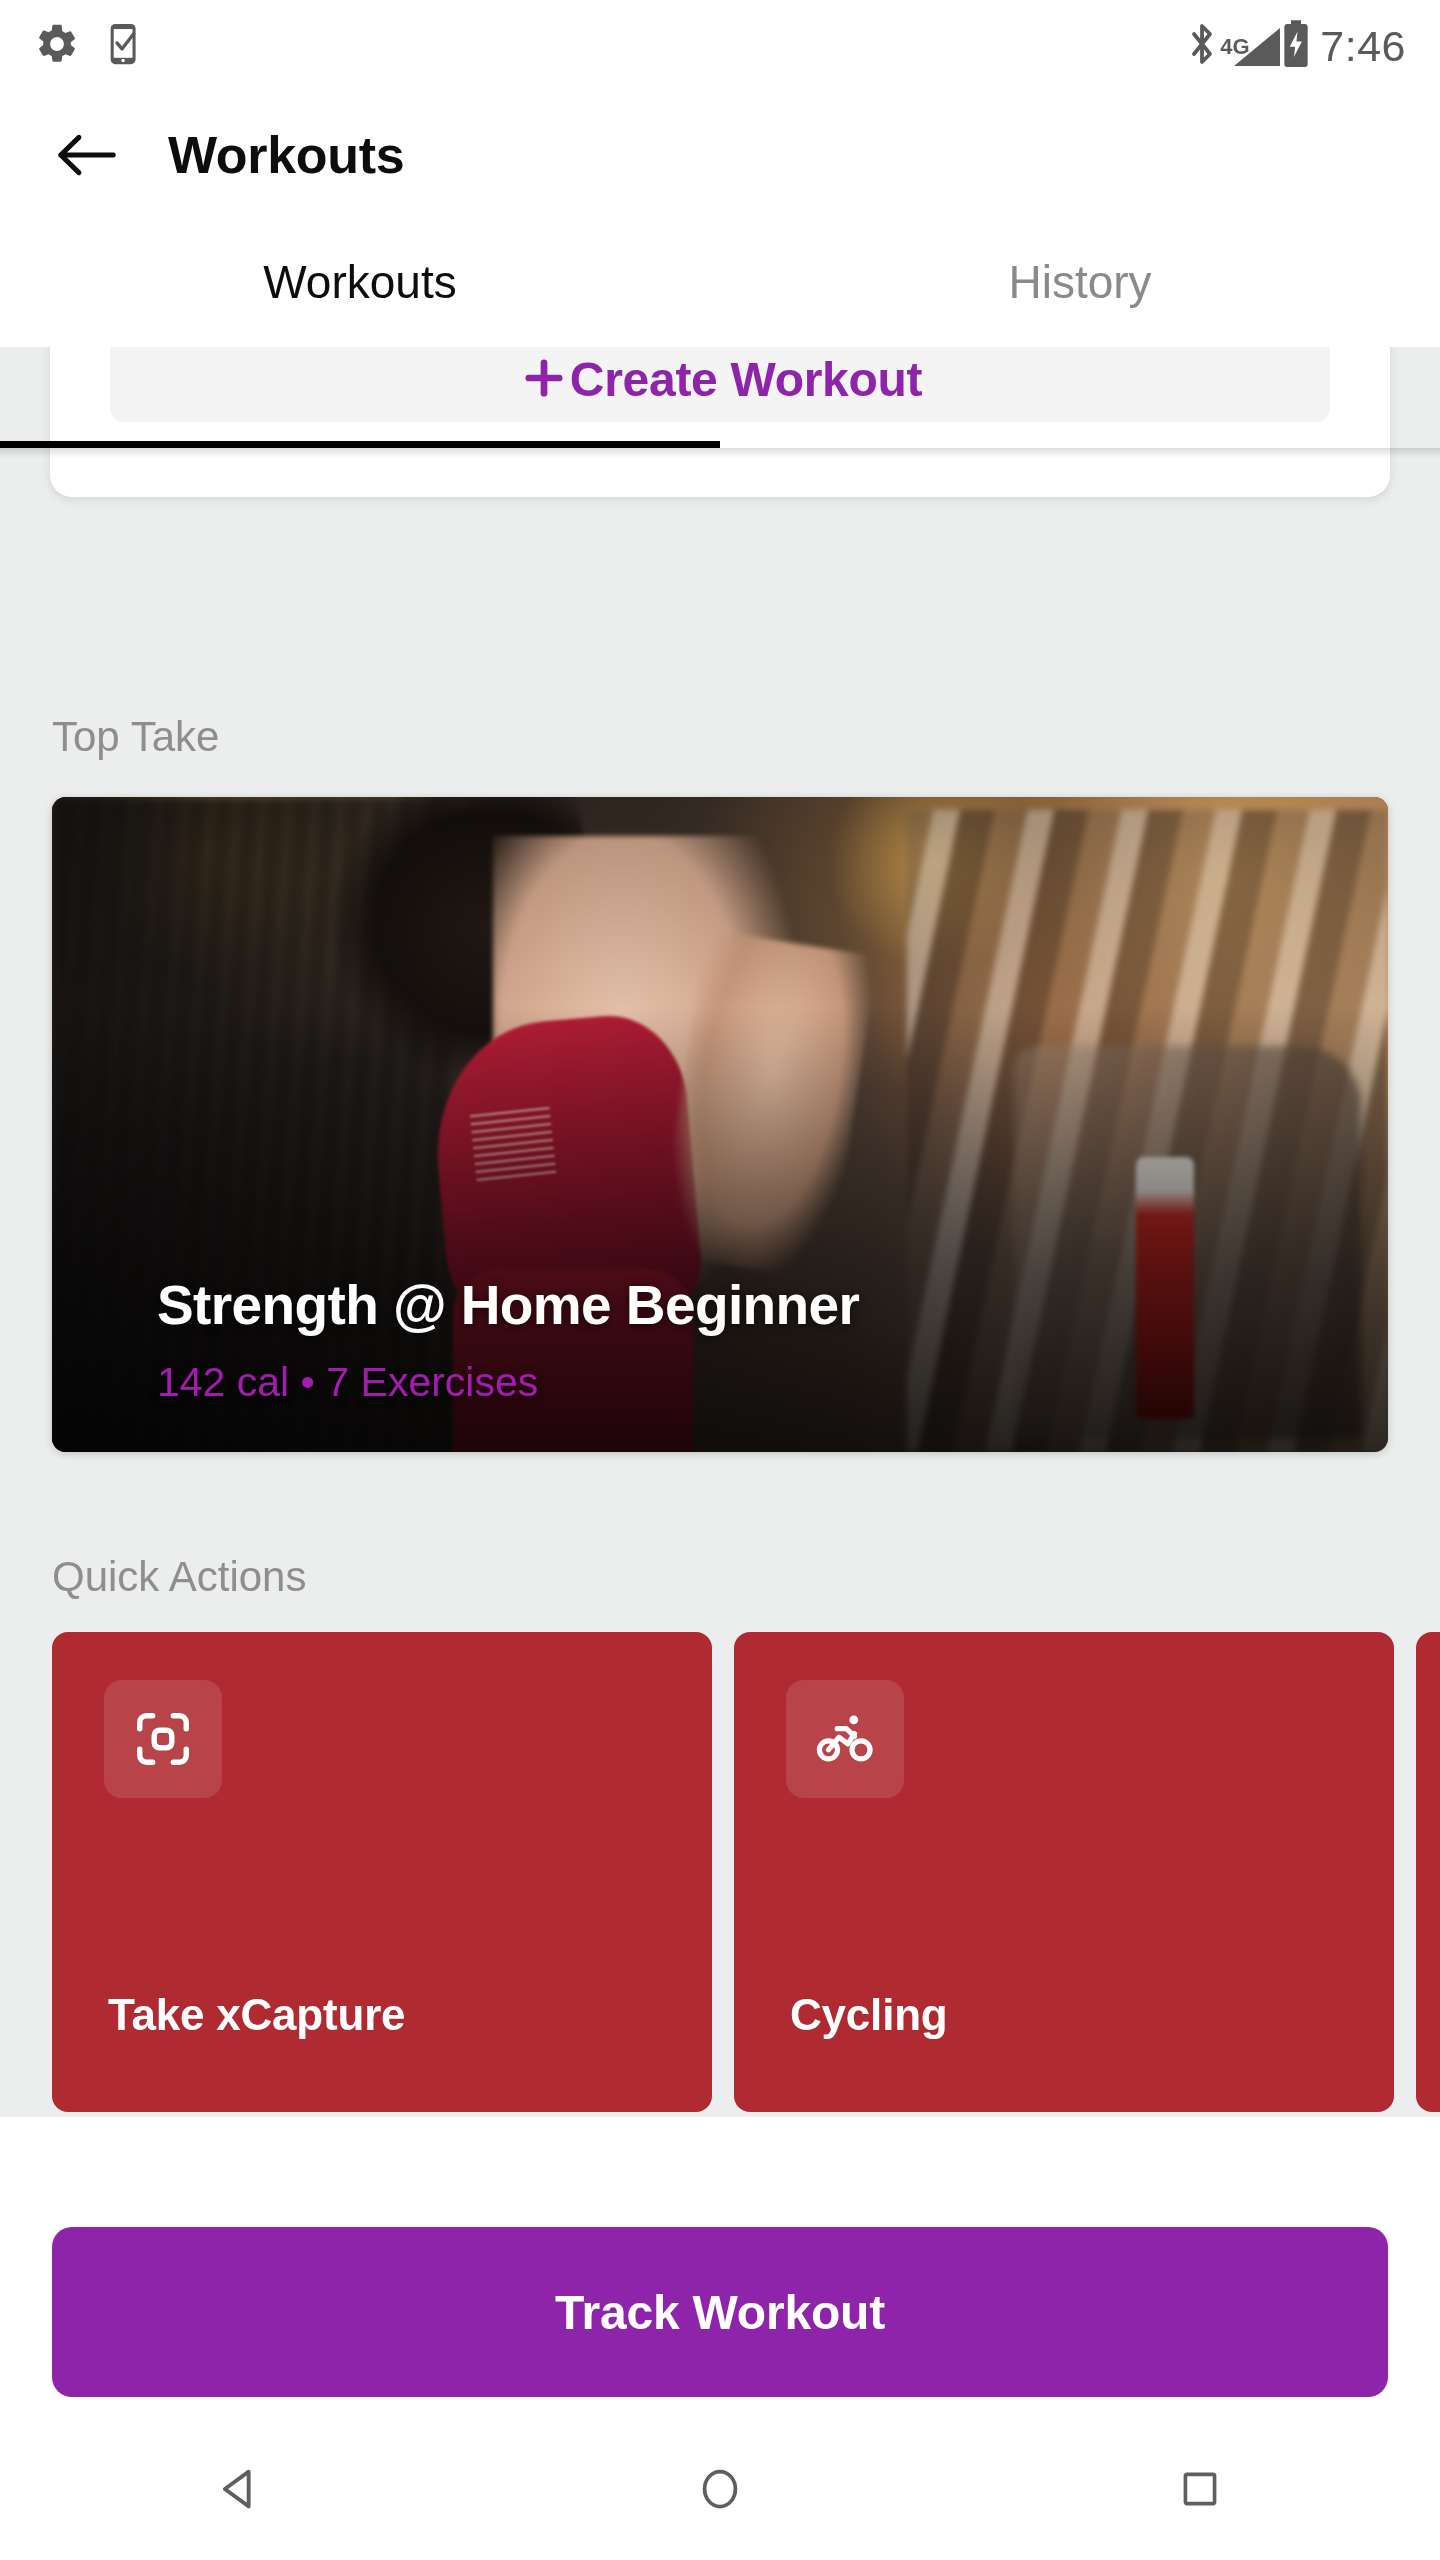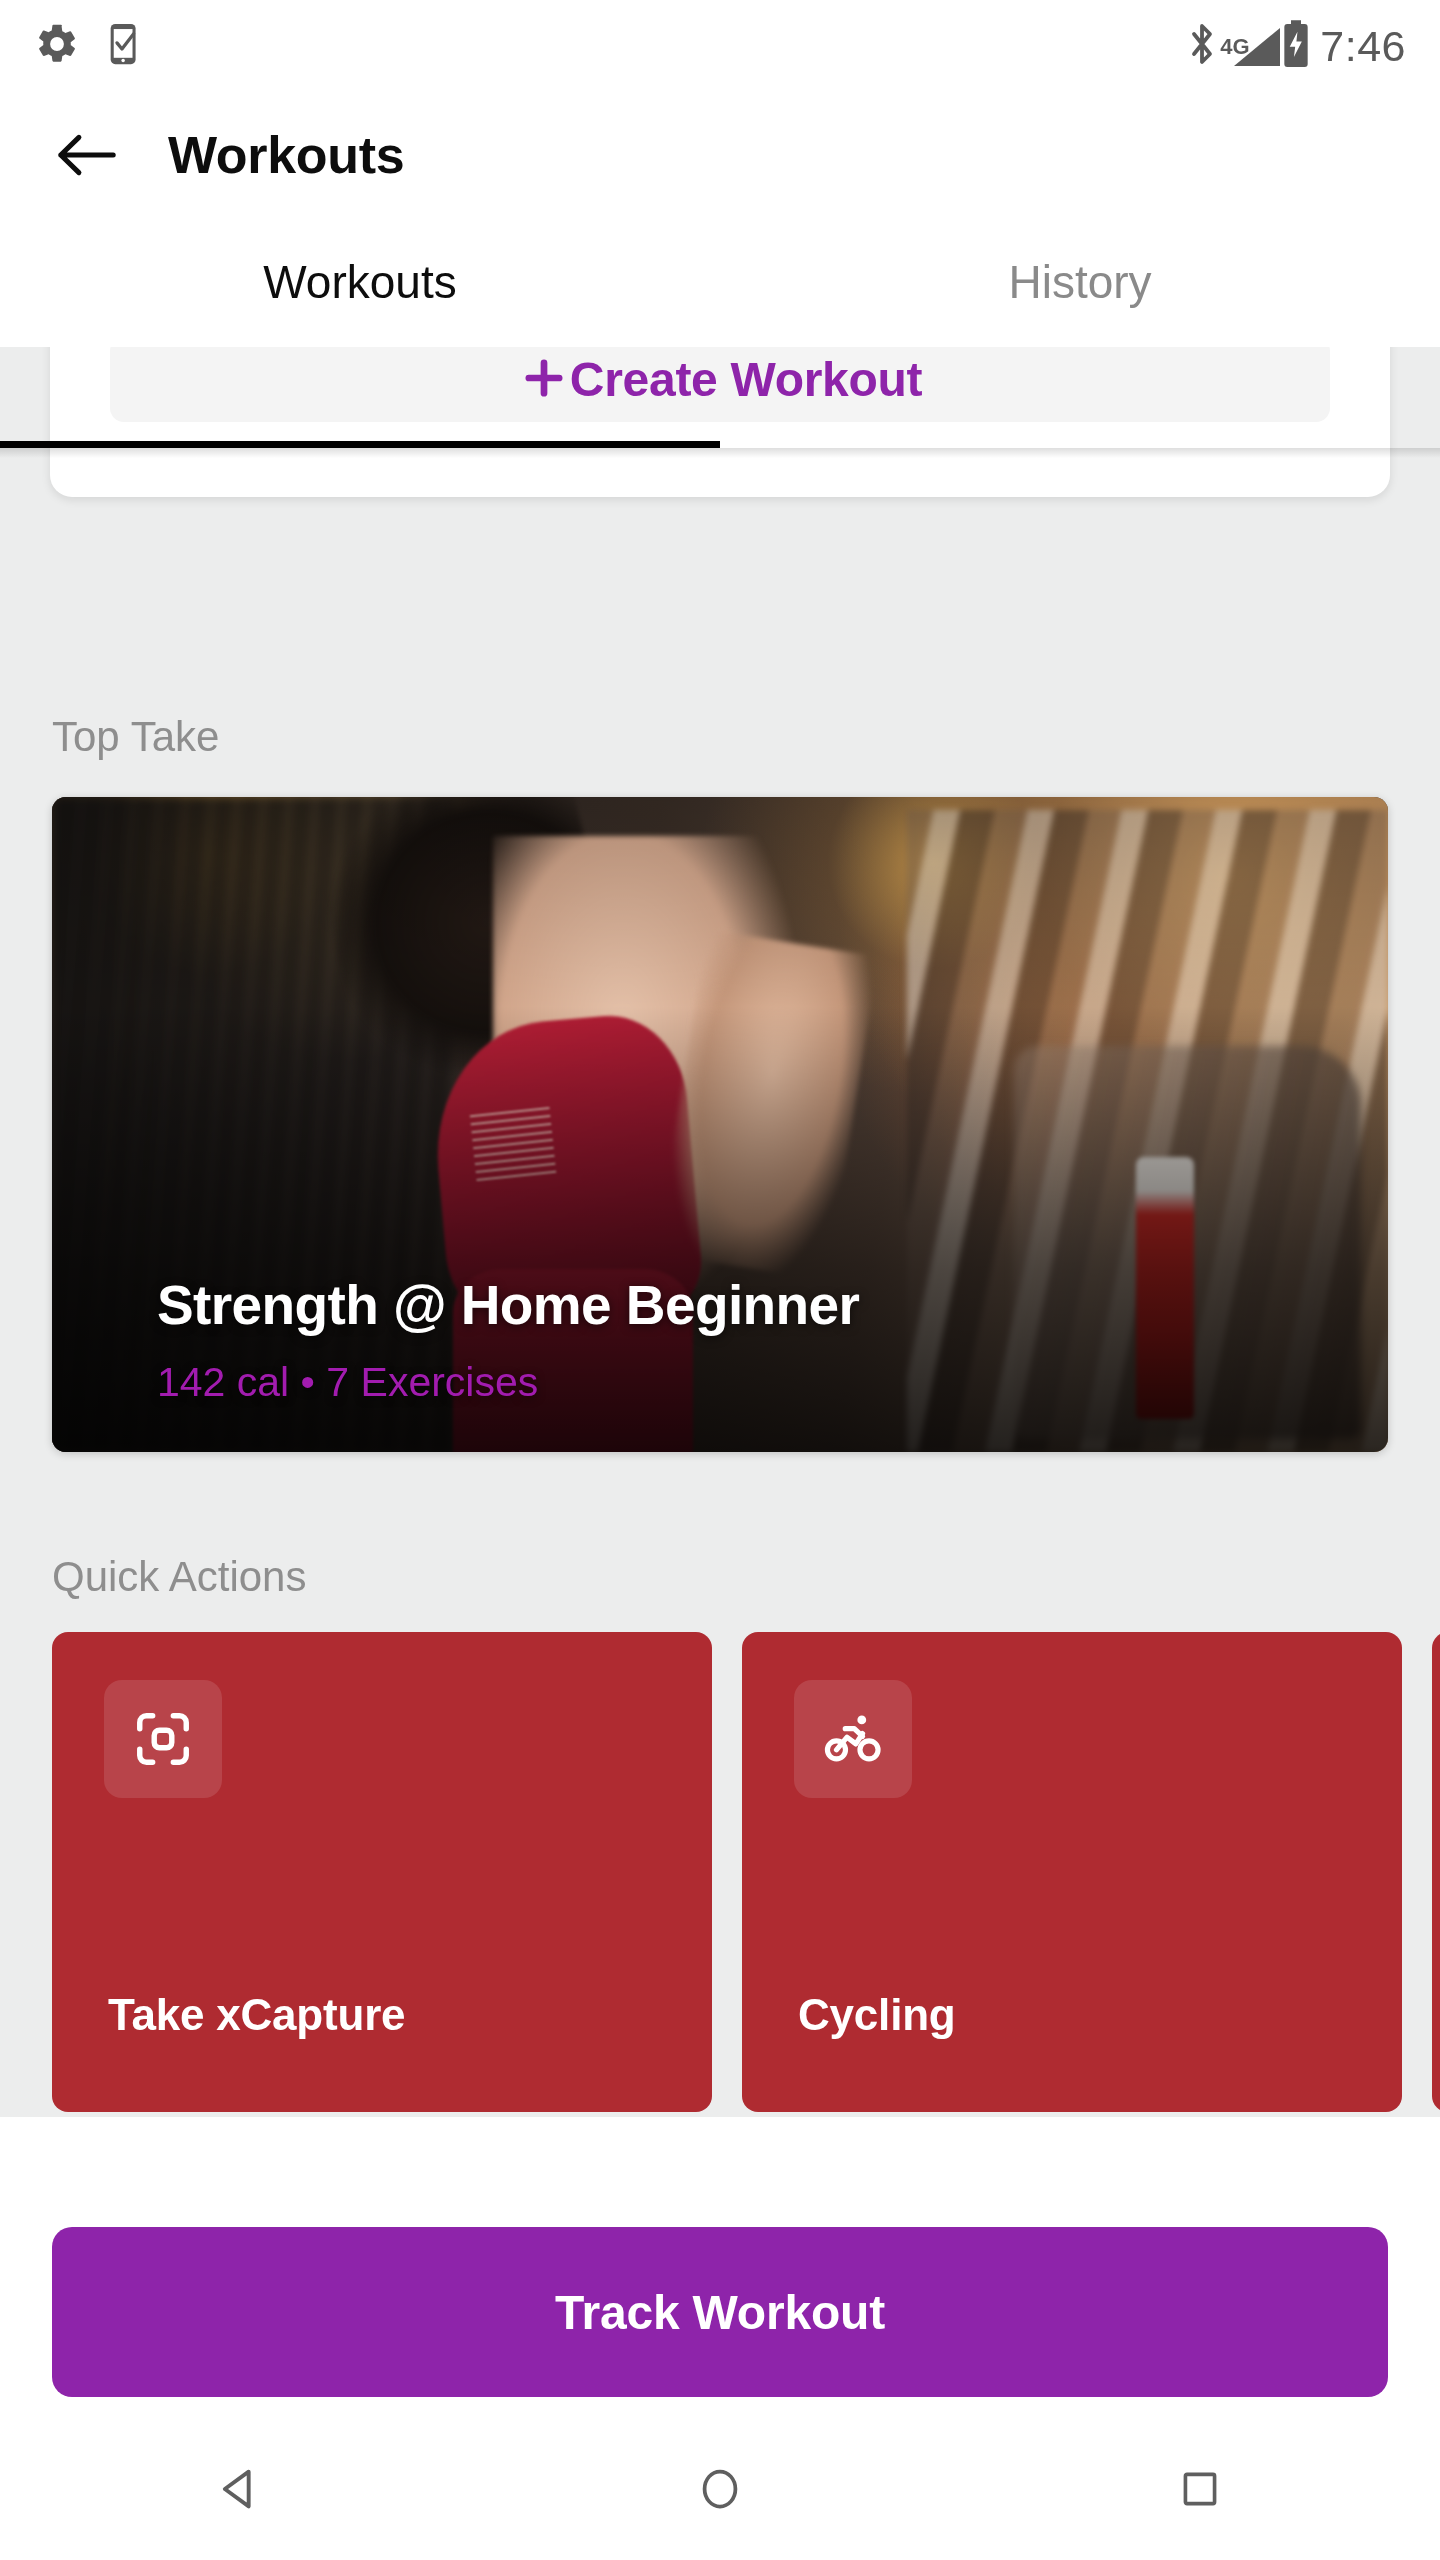--- a/index.html
+++ b/index.html
@@ -185,21 +185,21 @@
     text-shadow:0 2px 10px rgba(0,0,0,0.6);
   }
   .feat-sub {
     font-size:41px; font-weight:400; color:#a21caf;
     text-shadow:0 2px 8px rgba(0,0,0,0.6);
   }
 
   
   .qa-row {
     position:absolute; top:1285px; left:0; width:1440px; height:480px;
-    display:flex; gap:30px; padding-left:52px; overflow:hidden;
+    display:flex; gap:22px; padding-left:52px; overflow:hidden;
   }
   .qa-card {
     flex:0 0 660px; height:480px; border-radius:16px;
     background:#af2b31; position:relative; cursor:pointer;
   }
   .qa-card.peek { flex:0 0 120px; }
   .qa-icon-tile {
     position:absolute; top:48px; left:52px; width:118px; height:118px;
     border-radius:18px; background:rgba(255,255,255,0.12);
     display:flex; align-items:center; justify-content:center;

